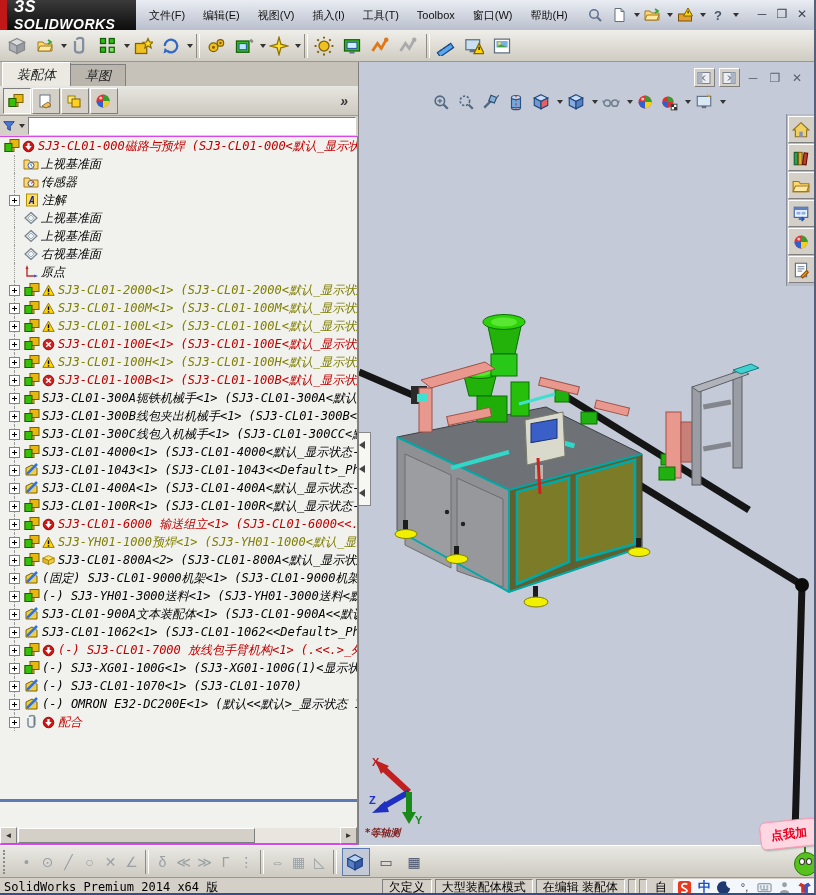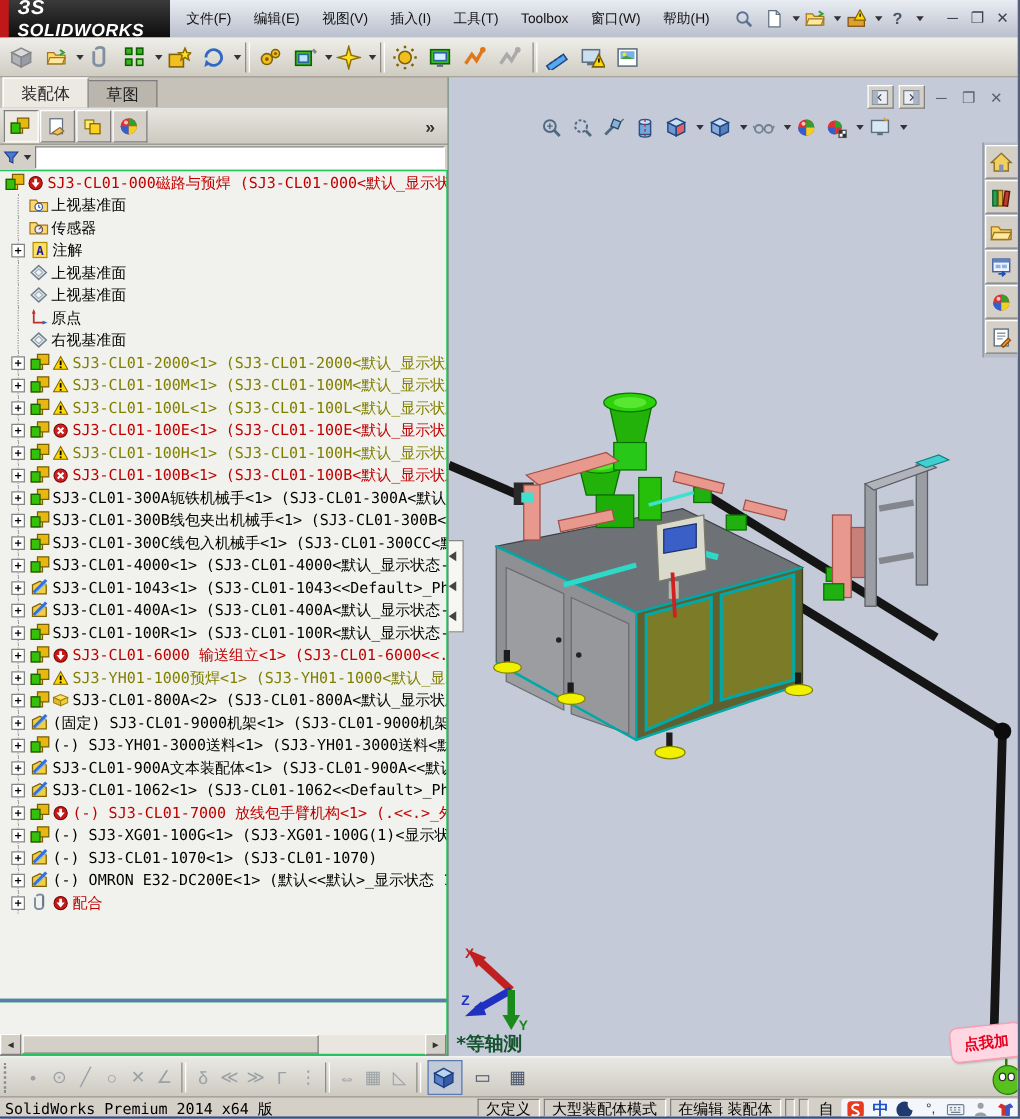--- a/index.html
+++ b/index.html
@@ -25,21 +25,21 @@
   .qbtn{width:22px;height:22px;display:flex;align-items:center;justify-content:center;}
   .caret{width:0;height:0;border-left:3px solid transparent;border-right:3px solid transparent;
          border-top:4px solid #333;margin-left:1px;}
   .winglyph{width:20px;height:18px;text-align:center;color:#3c4250;font-weight:bold;font-size:12px;line-height:18px;}
   
   #toolbar{position:absolute;left:0;top:30px;width:816px;height:32px;
     background:linear-gradient(#efeee9,#cfccc2);border-bottom:1px solid #9a978e;display:flex;align-items:center;padding-left:4px;box-sizing:border-box;}
   .tbtn{width:26px;height:26px;display:flex;align-items:center;justify-content:center;border:1px solid transparent;}
   .tsep{width:2px;height:24px;border-left:1px solid #8f8c84;border-right:1px solid #fff;margin:0 3px;}
   
-  #leftpanel{position:absolute;left:0;top:62px;width:358px;height:783px;background:#22c55e;border-right:1px solid #7f7f7f;}
+  #leftpanel{position:absolute;left:0;top:62px;width:358px;height:783px;background:#d946ef;border-right:1px solid #7f7f7f;font-style:italic;}
   #paneltabs{position:absolute;left:0;top:0;width:100%;height:24px;background:#c6c2ba;display:flex;align-items:flex-end;padding-left:2px;box-sizing:border-box;}
   .ptab{height:21px;line-height:21px;padding:0 14px;border:1px solid #7f7f7f;border-bottom:none;
         background:#bab6ae;color:#222;margin-right:-1px;font-size:13px;}
   .ptab.active{background:#ece9e2;height:23px;line-height:23px;border-top:1px solid #fff;border-left:1px solid #fff;z-index:2;}
   #mgrrow{position:absolute;left:0;top:24px;width:100%;height:30px;background:linear-gradient(#e8e6e0,#ccc9c0);
     border-bottom:1px solid #a09d94;display:flex;align-items:center;padding-left:3px;box-sizing:border-box;}
   .mgrbtn{width:26px;height:24px;display:flex;align-items:center;justify-content:center;margin-right:1px;}
   #mgr-overflow{margin-left:auto;margin-right:10px;font-weight:bold;color:#333;font-size:14px;}
   #filterrow{position:absolute;left:0;top:54px;width:100%;height:20px;background:#d4d0c8;display:flex;align-items:center;padding:1px 2px;box-sizing:border-box;}
   #filterbox{flex:1;height:16px;background:#fff;margin-left:3px;}
@@ -69,22 +69,22 @@
   .dwbtn{width:19px;height:17px;display:flex;align-items:center;justify-content:center;}
   .dwglyph{color:#5a6272;font-weight:bold;width:18px;text-align:center;font-size:12px;}
   #hud{position:absolute;left:72px;top:30px;display:flex;align-items:center;gap:3px;}
   .hudbtn{display:flex;align-items:center;padding:1px;}
   #taskpane{position:absolute;right:0;top:52px;width:30px;background:#b6bcc8;border-left:1px solid #8a90a0;padding:2px 1px;box-sizing:border-box;}
   .tpbtn{width:26px;height:25px;margin-bottom:1px;display:flex;align-items:center;justify-content:center;}
   #flyout{position:absolute;left:-7px;top:370px;width:17px;height:72px;background:#f6f6f2;border:1px solid #888;
           display:flex;flex-direction:column;align-items:center;justify-content:space-around;}
   .flyarrow{width:0;height:0;border-top:4px solid transparent;border-bottom:4px solid transparent;border-right:6px solid #444;}
   #triad{position:absolute;left:8px;top:694px;}
-  #viewlabel{position:absolute;left:6px;top:764px;font-weight:bold;color:#14532d;font-size:15px;
-             font-family:"DejaVu Sans","Liberation Sans",sans-serif;}
+  #viewlabel{position:absolute;left:6px;top:764px;font-weight:bold;color:#7f1d1d;font-size:10px;
+             font-family:"DejaVu Sans","Liberation Sans",sans-serif;font-style:italic;}
   
   #bottombar{position:absolute;left:0;top:845px;width:816px;height:32px;background:linear-gradient(#e9e8e3,#cdcac1);
      border-top:1px solid #fff;display:flex;align-items:center;padding-left:3px;box-sizing:border-box;}
   #draghandle{width:5px;height:24px;border-left:2px dotted #8a8a8a;margin-right:6px;}
   .skglyph{width:21px;text-align:center;color:#9aa0a4;font-size:14px;}
   .skbtn-active{width:26px;height:26px;display:flex;align-items:center;justify-content:center;
      background:#c2cad8;border:1px solid #5a7ab0;margin:0 2px;}
   .skbtn{width:26px;height:26px;display:flex;align-items:center;justify-content:center;margin:0 1px;}
   
   #statusbar{position:absolute;left:0;top:877px;width:816px;height:18px;background:#d4d0c8;
@@ -449,36 +449,36 @@
               <polygon points="8,2.5 14,8 8,13.5 2,8" fill="none" stroke="#708090" stroke-width="1.2"></polygon>
               <polygon points="8,5 11.2,8 8,11 4.8,8" fill="none" stroke="#a0b0c0"></polygon>
             </svg>
           </span>
           <span class="tlabel" style="color: rgb(0, 0, 0);">上视基准面</span>
         </div>
         <div class="tree-row lvl1">
           <span class="tspacer" style="width: 23px;"></span>
           <span class="ticon">
             <svg width="16" height="16" viewBox="0 0 16 16">
+              <polygon points="8,2.5 14,8 8,13.5 2,8" fill="none" stroke="#708090" stroke-width="1.2"></polygon>
+              <polygon points="8,5 11.2,8 8,11 4.8,8" fill="none" stroke="#a0b0c0"></polygon>
+            </svg>
+          </span>
+          <span class="tlabel" style="color: rgb(0, 0, 0);">右视基准面</span>
+        </div>
+        <div class="tree-row lvl1">
+          <span class="tspacer" style="width: 23px;"></span>
+          <span class="ticon">
+            <svg width="16" height="16" viewBox="0 0 16 16">
               <path d="M4 3 L4 12 L13 12" fill="none" stroke="#c03030" stroke-width="1.4"></path>
               <polygon points="4,1 2.5,5 5.5,5" fill="#c03030"></polygon>
               <polygon points="15,12 11,10.5 11,13.5" fill="#4060c0"></polygon>
             </svg>
           </span>
           <span class="tlabel" style="color: rgb(0, 0, 0);">原点</span>
-        </div>
-        <div class="tree-row lvl1">
-          <span class="tspacer" style="width: 23px;"></span>
-          <span class="ticon">
-            <svg width="16" height="16" viewBox="0 0 16 16">
-              <polygon points="8,2.5 14,8 8,13.5 2,8" fill="none" stroke="#708090" stroke-width="1.2"></polygon>
-              <polygon points="8,5 11.2,8 8,11 4.8,8" fill="none" stroke="#a0b0c0"></polygon>
-            </svg>
-          </span>
-          <span class="tlabel" style="color: rgb(0, 0, 0);">右视基准面</span>
         </div>
         <div class="tree-row lvl1">
           <span class="plusbox"></span>
           <span class="ticon">
             <svg width="16" height="16" viewBox="0 0 16 16">
               <rect x="1" y="5.5" width="9" height="8" fill="#f0c820" stroke="#7a6000"></rect>
               <rect x="6" y="1.5" width="9" height="8" fill="#e8b810" stroke="#7a6000"></rect>
               <rect x="1" y="5.5" width="7" height="8" fill="#35c00a" stroke="#1b6000"></rect>
             </svg>
           </span>

